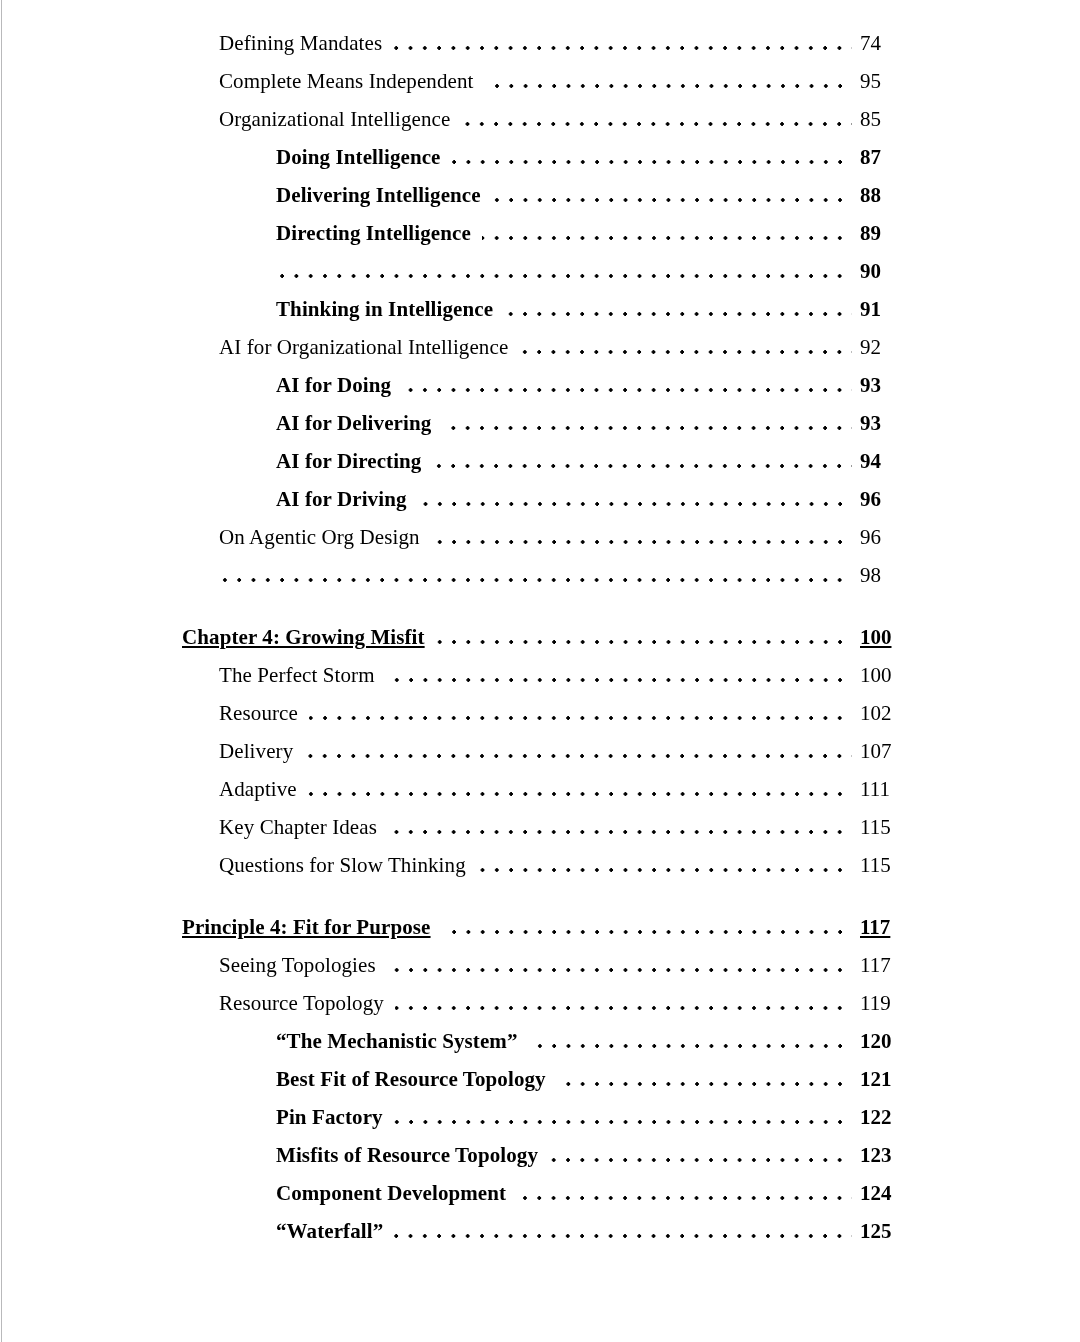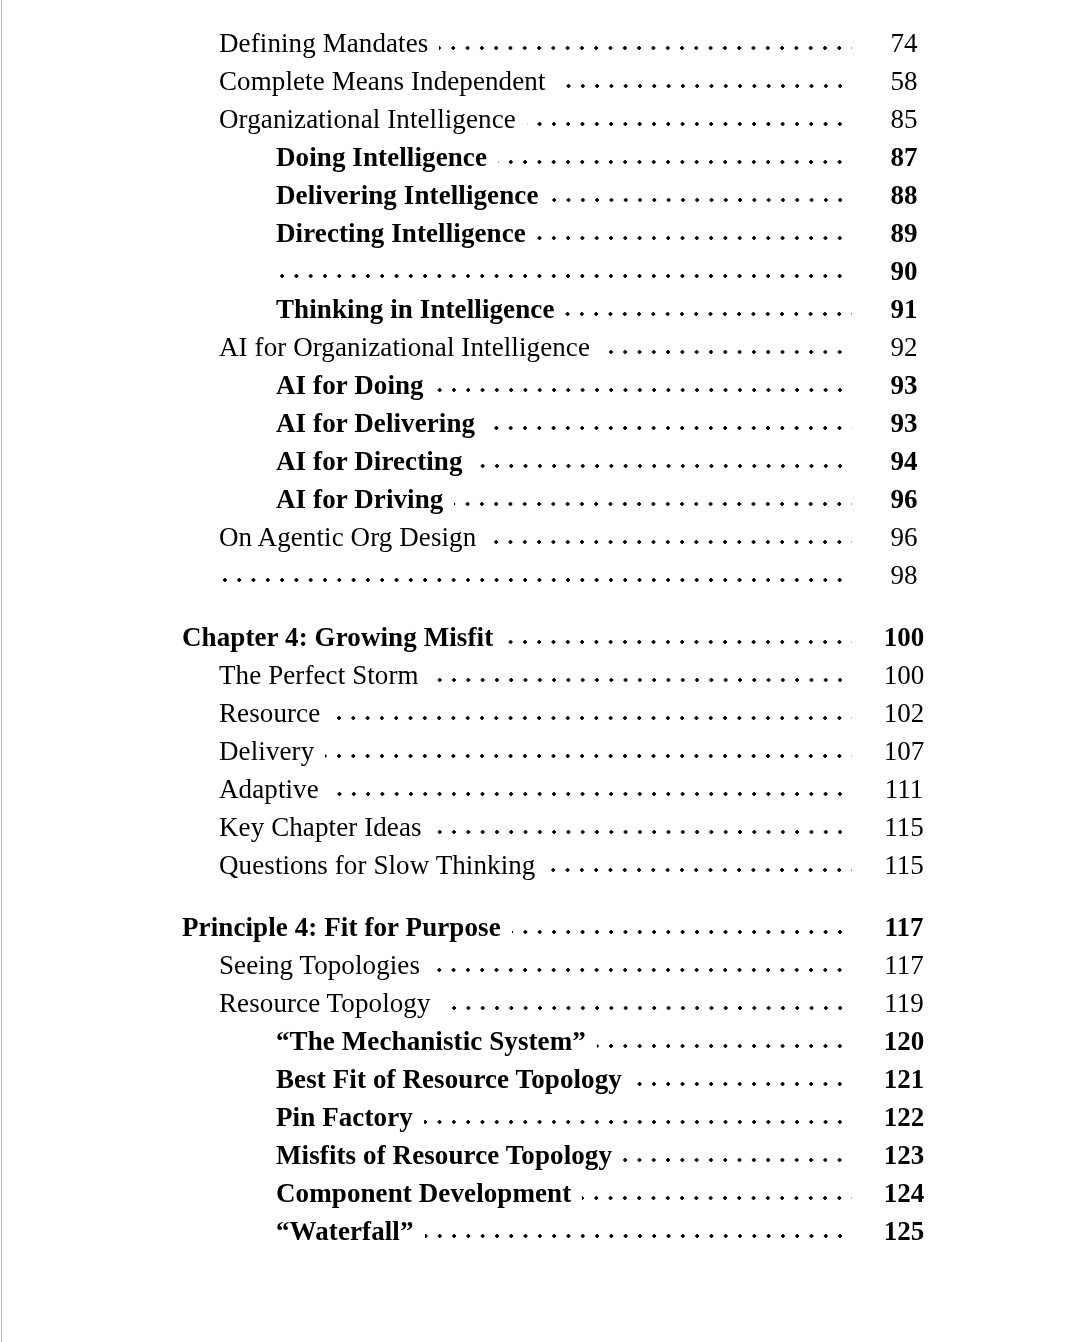--- a/index.html
+++ b/index.html
@@ -30,25 +30,25 @@
     left: 0;
     top: 0;
     width: 1080px;
     padding-top: 24px;
     box-sizing: border-box;
   }
   .toc-row {
     position: relative;
     height: 38px;
     line-height: 38px;
-    font-size: 27px;
+    font-size: 21px;
     white-space: nowrap;
   }
   
-  .lvl-0 { padding-left: 182px; font-weight: bold; }
+  .lvl-0 { padding-left: 182px; font-weight: bold; text-decoration: underline; }
   .lvl-1 { padding-left: 219px; font-weight: normal; }
   .lvl-2 { padding-left: 276px; font-weight: bold; }
 
   
   .gap-before { margin-top: 24px; }
 
   .row-inner {
     display: flex;
     align-items: baseline;
     width: 100%;
@@ -75,21 +75,21 @@
     height: 4px;
     margin-top: 2px;
     background-image: radial-gradient(circle at 2px 2px, #000 1.55px, rgba(0,0,0,0) 1.9px);
     background-size: 14.3px 4px;
     background-repeat: repeat-x;
     background-position: right center;
   }
   .page-num {
     flex: 0 0 auto;
     width: 88px;
-    text-align: center;
+    text-align: left;
     padding-right: 0;
     padding-left: 8px;
   }
   
   #toc .toc-row { padding-right: 132px; }
   .lvl-0 .page-num { font-weight: bold; }
 </style>
 </head>
 <body>
 
@@ -100,21 +100,21 @@
       <div class="row-inner">
         <span class="entry-title">Defining Mandates</span>
         <span class="leader"></span>
         <span class="page-num">74</span>
       </div>
     </div>
     <div class="toc-row lvl-1">
       <div class="row-inner">
         <span class="entry-title">Complete Means Independent</span>
         <span class="leader"></span>
-        <span class="page-num">58</span>
+        <span class="page-num">95</span>
       </div>
     </div>
     <div class="toc-row lvl-1">
       <div class="row-inner">
         <span class="entry-title">Organizational Intelligence</span>
         <span class="leader"></span>
         <span class="page-num">85</span>
       </div>
     </div>
     <div class="toc-row lvl-2">

